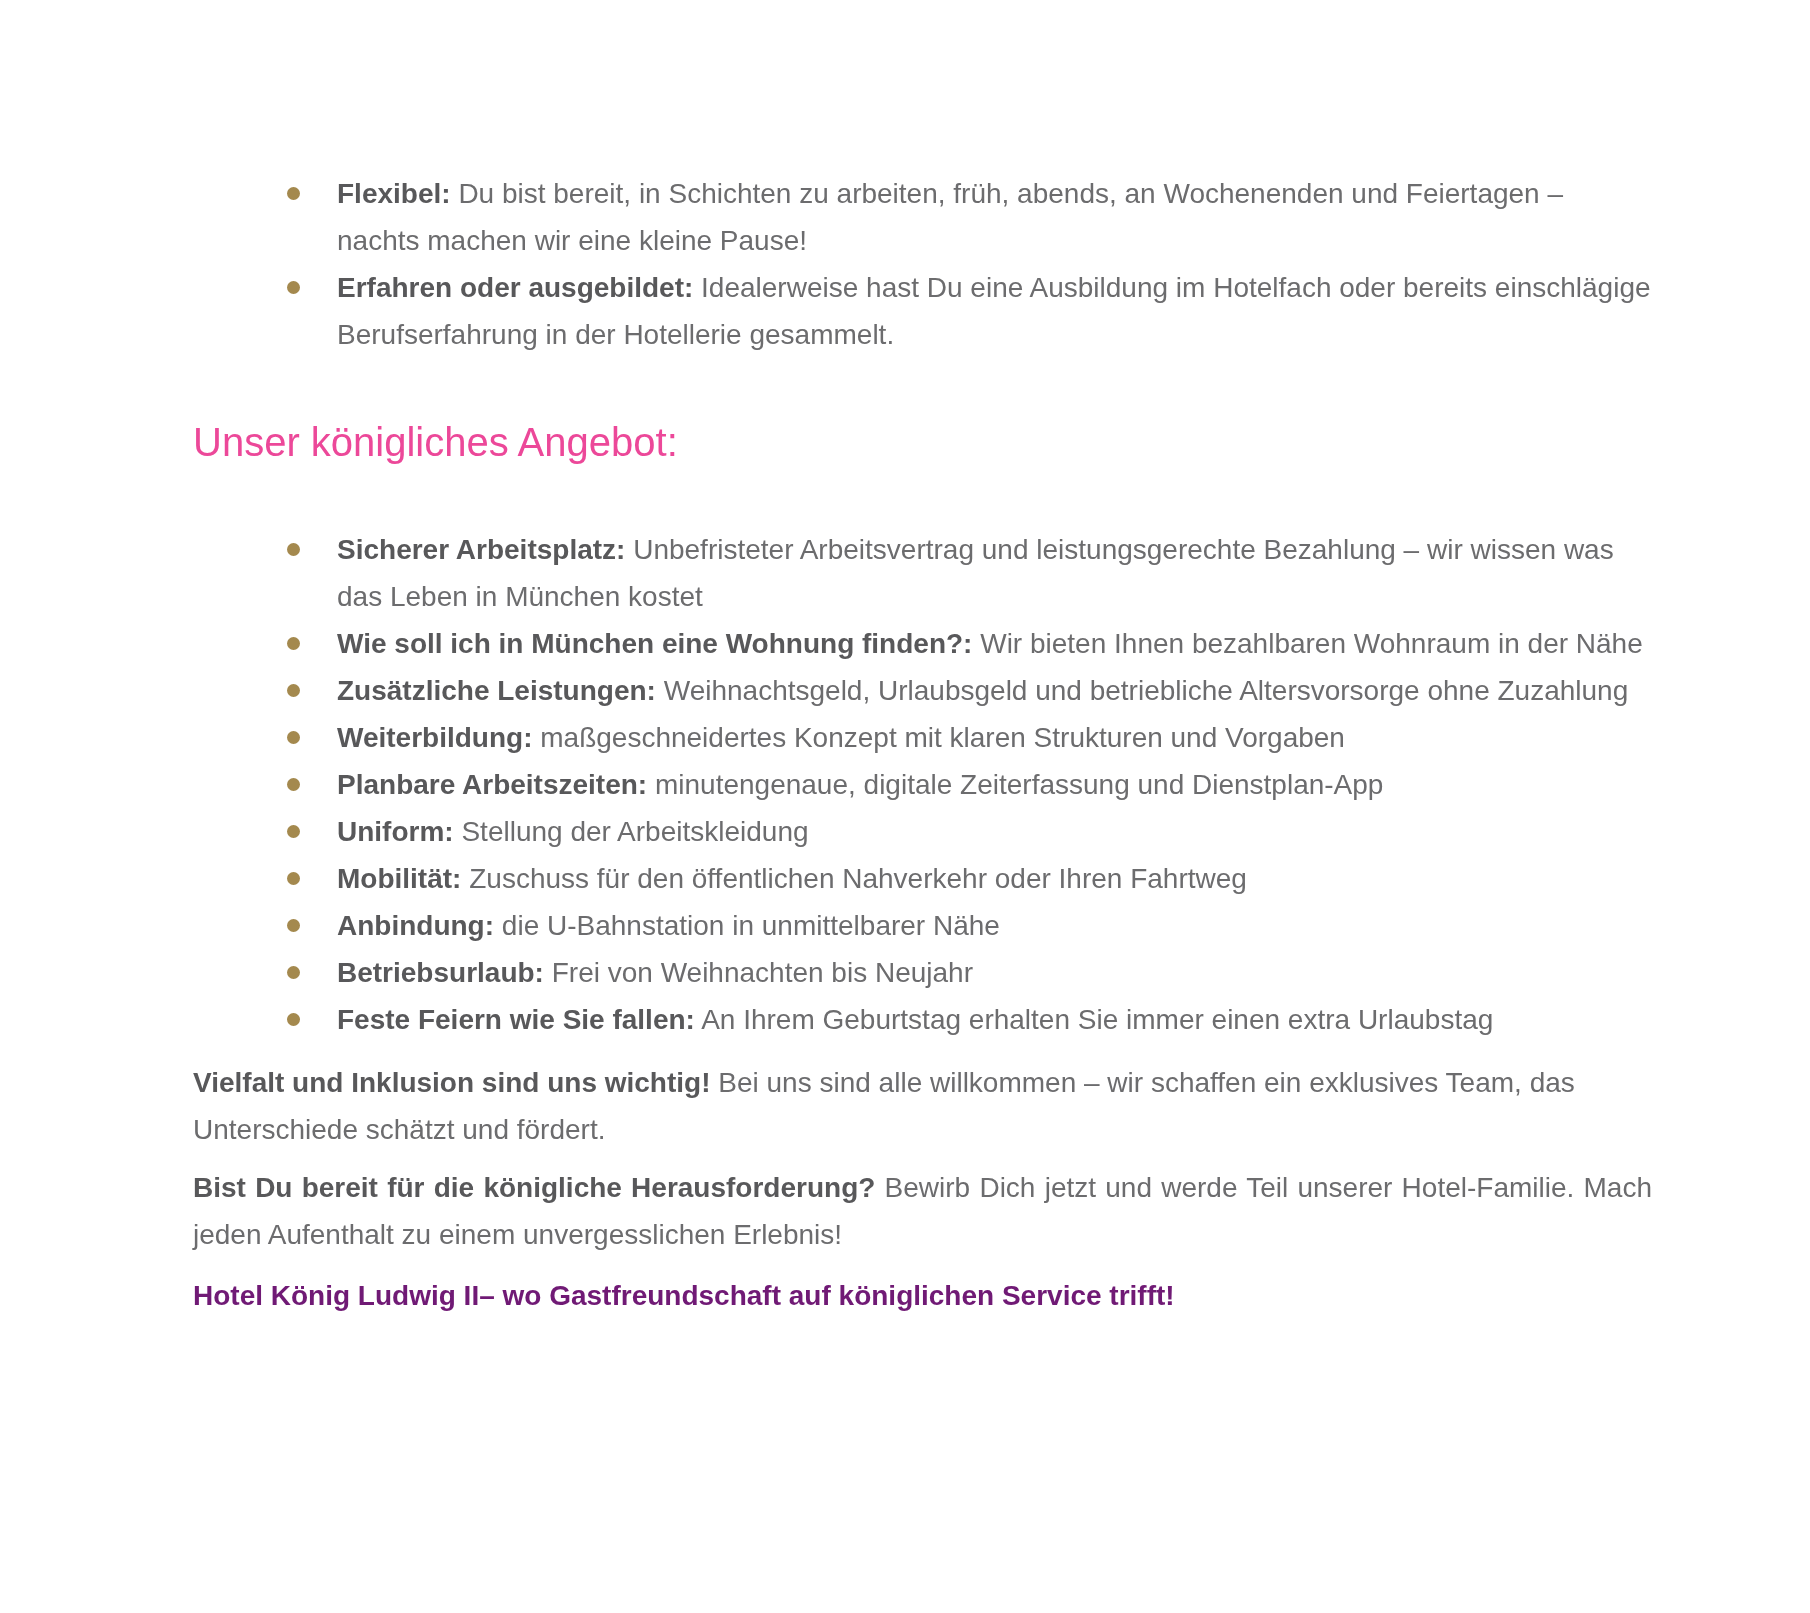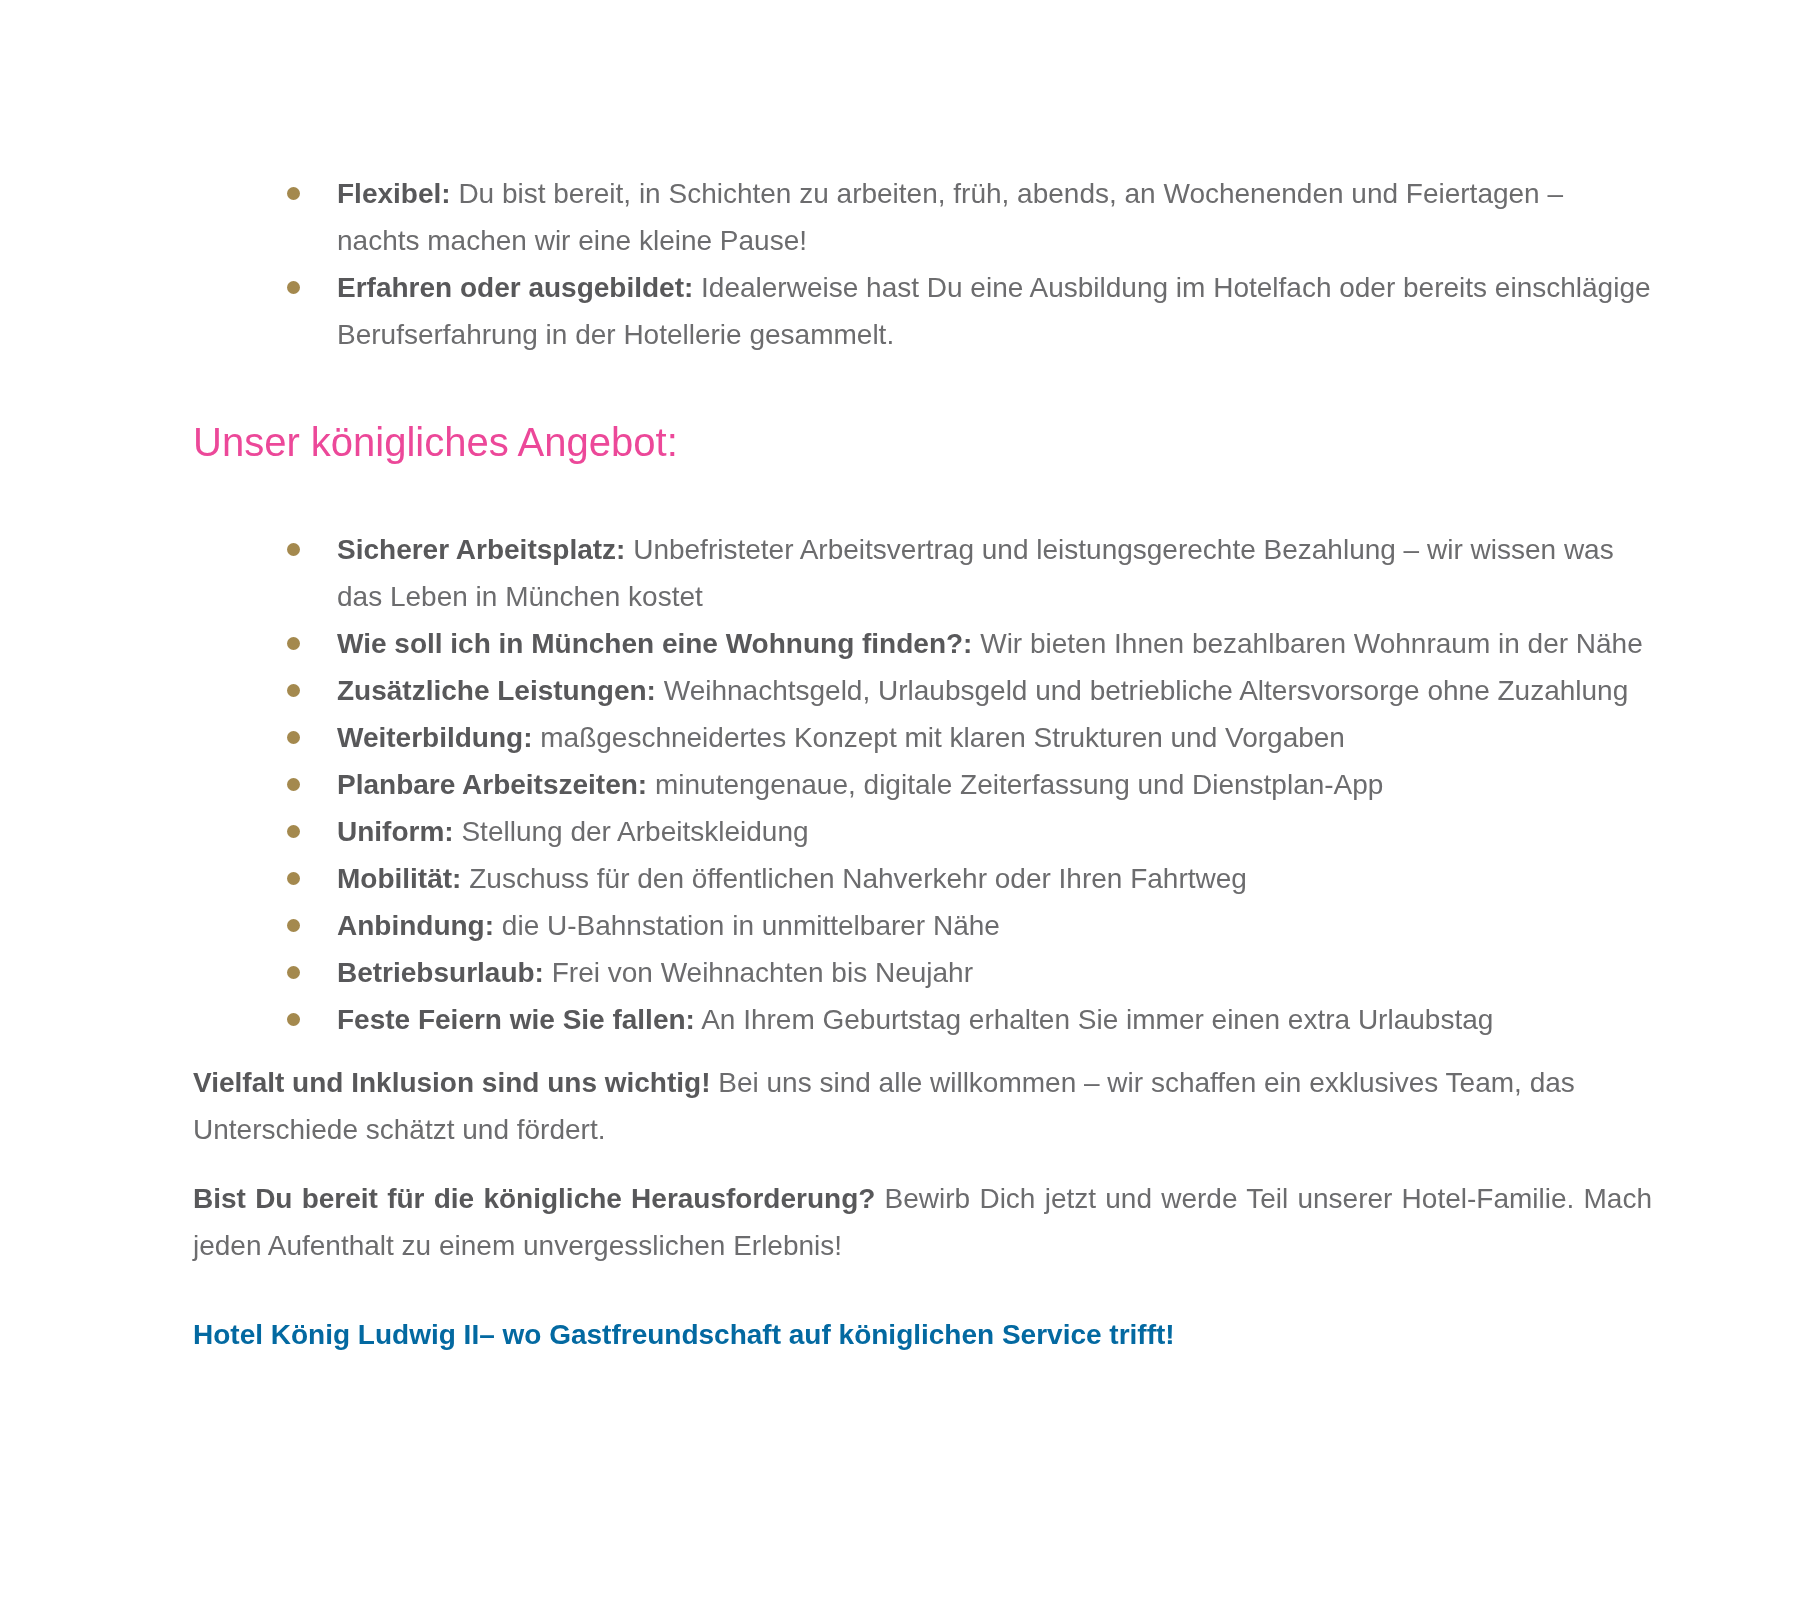--- a/index.html
+++ b/index.html
@@ -56,27 +56,27 @@
     margin: 60px 0 0 0;
     font-size: 40px;
     line-height: 48px;
     font-weight: 400;
     color: #ec4899;
   }
   p.para {
     margin: 16px 0 0 0;
   }
   p.para-justified {
-    margin-top: 22px;
+    margin-top: 11px;
     text-align: justify;
   }
   p.closing {
-    margin: 42px 0 0 0;
+    margin: 14px 0 0 0;
     font-weight: 700;
-    color: #0369a1;
+    color: #701a75;
   }
 </style>
 </head>
 <body>
 
 <div class="page">
   <div class="content">
 
     <ul class="bullet-list intro-list">
       <li>

